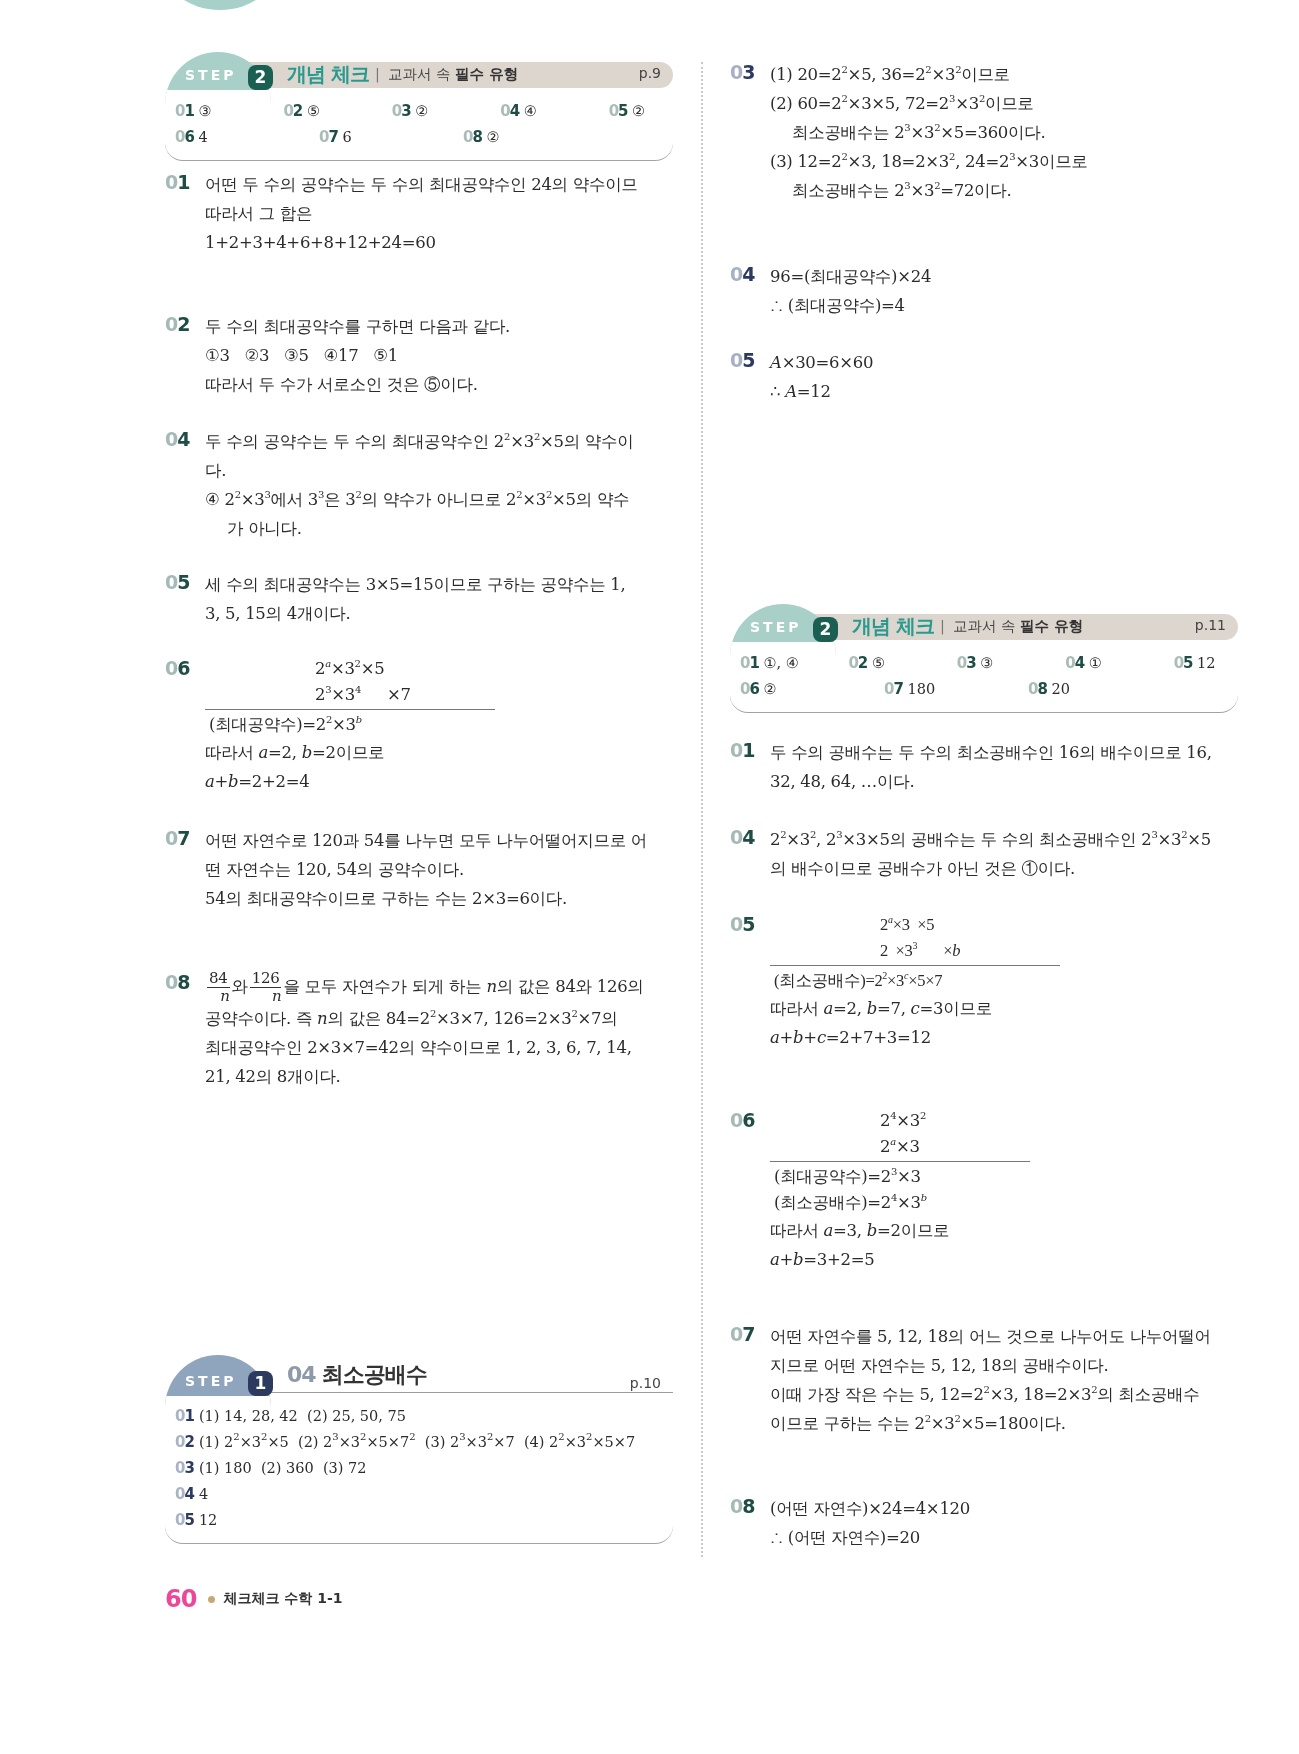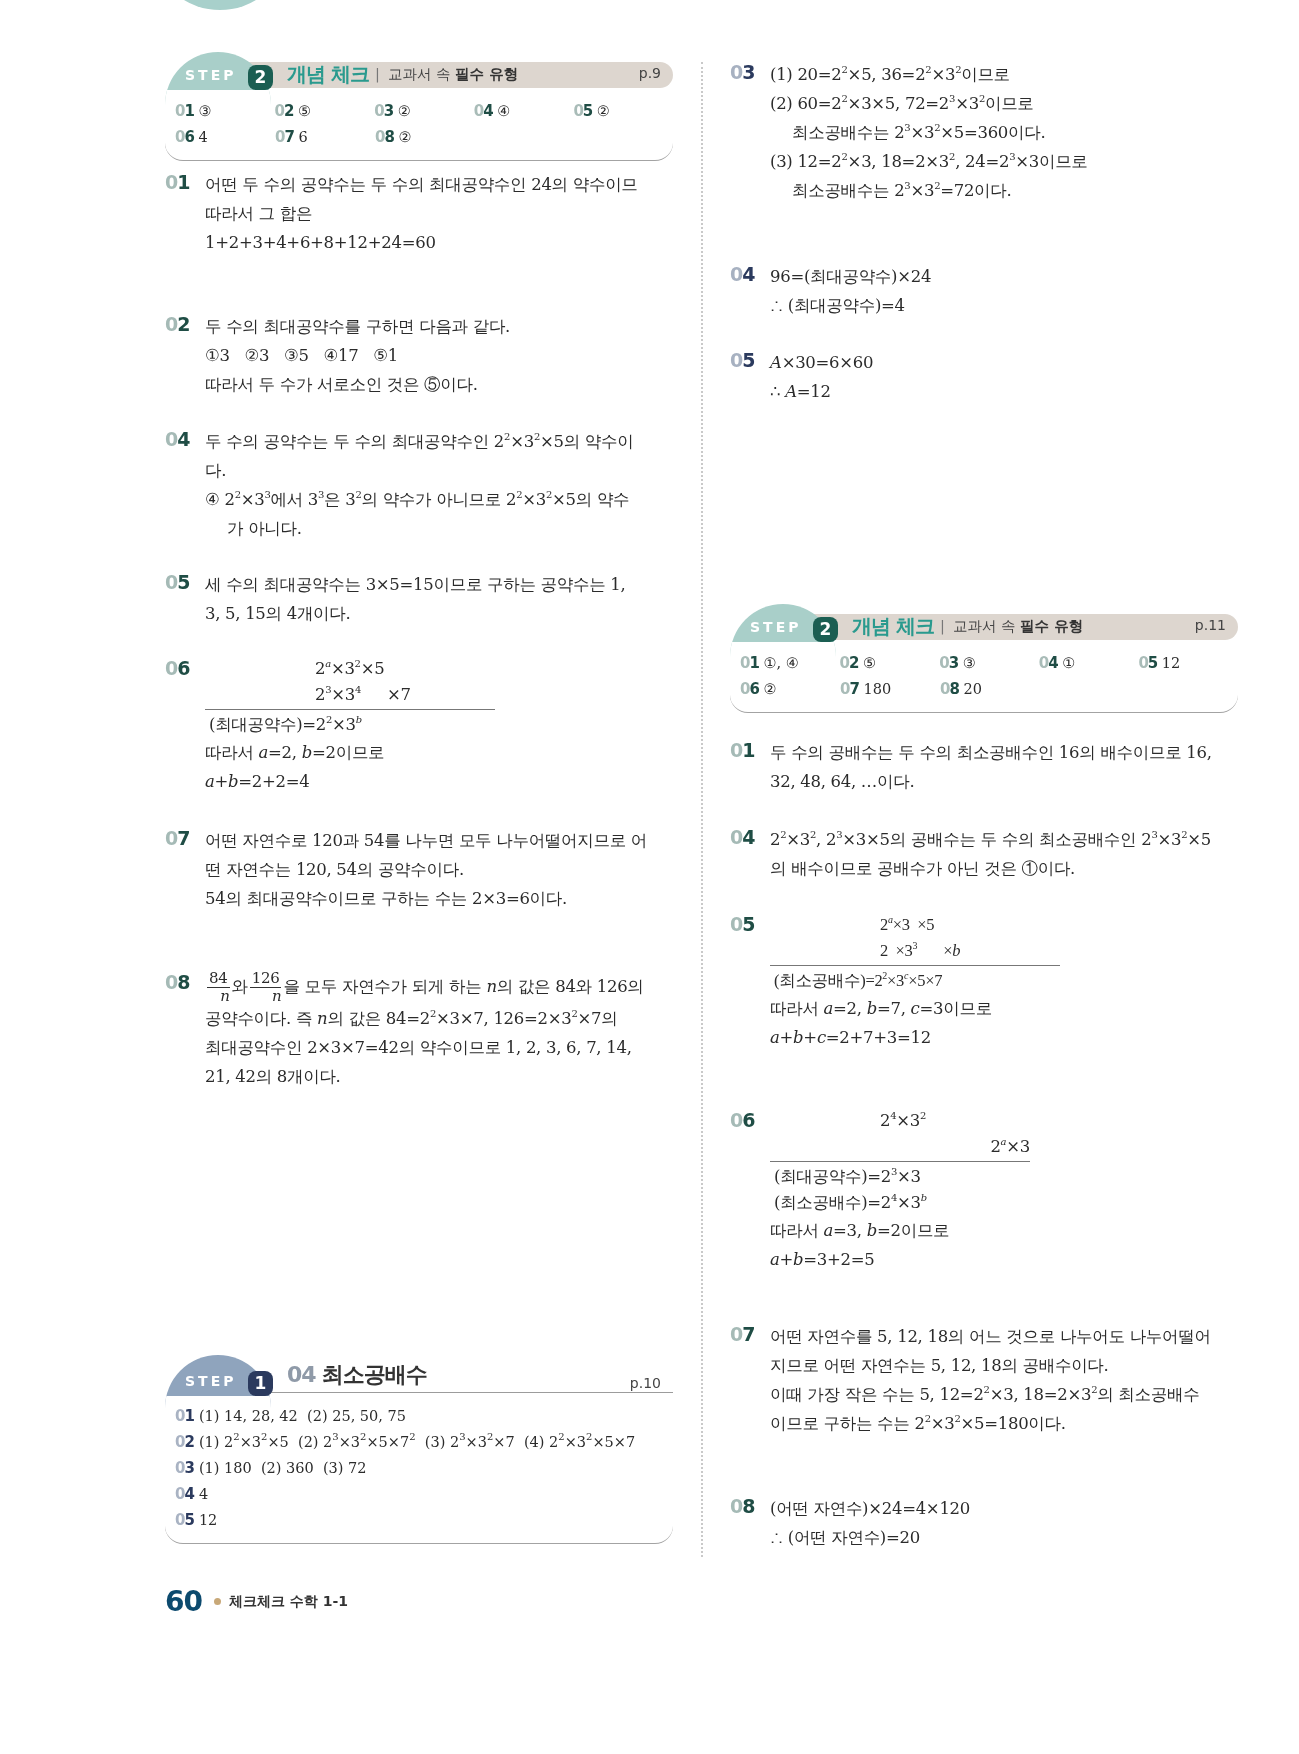--- a/index.html
+++ b/index.html
@@ -22,21 +22,21 @@
   .step-num{position:absolute;left:83px;top:13px;width:25px;height:25px;border-radius:8px;background:#1b5e52;color:#fff;font-family:"DejaVu Sans",sans-serif;font-weight:bold;font-size:17px;text-align:center;line-height:25px;}
   .step-num.blue{background:#2b3a5e;}
   .step-title{position:absolute;left:122px;top:9px;font-family:"DejaVu Sans",sans-serif;font-weight:bold;font-size:20px;color:#2a9a8e;letter-spacing:-1px;}
   .step-title.dark{color:#333;font-size:22px;top:5px;}
   .step-title .gnum{color:#8f9aa8;margin-right:6px;}
   .step-sub{position:absolute;left:210px;top:13px;font-family:"DejaVu Sans",sans-serif;font-size:14.5px;color:#444;}
   .step-sub .sep{color:#777;margin:0 8px 0 0;}
   .step-sub b{color:#333;}
   .step-page{position:absolute;right:12px;top:13px;font-family:"DejaVu Sans",sans-serif;font-size:14px;color:#444;}
   .ans-grid{position:relative;padding:8px 0 10px 10px;border-bottom:1.5px solid #a3a3a3;border-radius:0 0 18px 18px;}
-  .ans-row{display:flex;height:26px;align-items:center;}
+  .ans-row{display:flex;height:26px;align-items:center;gap:44px;}
   .ans-cell{width:100px;font-size:14.5px;white-space:nowrap;}
   .qn{font-family:"DejaVu Sans",sans-serif;font-weight:bold;font-size:15px;letter-spacing:-1px;}
   .qn .z{color:#a9bcb8;}
   .qn .d{color:#1f4d45;}
   .qn.blue .z{color:#a9b3c3;}
   .qn.blue .d{color:#2b3a5e;}
   .ans-list .ans-line{height:26px;display:flex;align-items:center;font-size:14.5px;white-space:nowrap;}
   .ans-list .ans-line .qn{margin-right:5px;}
 
   
@@ -53,21 +53,21 @@
   sup{font-size:10px;vertical-align:7px;line-height:0;}
   i.v{font-style:italic;}
   .calc{position:relative;}
   .calc .r{height:26px;line-height:26px;white-space:nowrap;}
   .calc .hr{border-top:1.5px solid #777;margin:1px 0 2px 0;}
   .frac{display:inline-block;text-align:right;vertical-align:middle;line-height:17px;margin:0 2px;}
   .frac .nu{display:block;border-bottom:1px solid #333;padding:0 2px;font-size:15px;}
   .frac .de{display:block;font-style:italic;font-size:15px;}
 
   .footer{position:absolute;left:165px;top:1585px;display:flex;align-items:center;}
-  .footer .pg{font-family:"DejaVu Sans",sans-serif;font-weight:bold;font-size:28px;color:#0c4a6e;letter-spacing:-1px;}
+  .footer .pg{font-family:"DejaVu Sans",sans-serif;font-weight:bold;font-size:24px;color:#ec4899;letter-spacing:-1px;}
   .footer .dot{width:7px;height:7px;border-radius:50%;background:#c8a878;margin:0 8px 0 12px;}
   .footer .bk{font-family:"DejaVu Sans",sans-serif;font-size:14px;font-weight:bold;color:#333;}
 </style>
 </head>
 <body>
 
 <div class="deco-top"></div>
 <div class="divider"></div>
 
 <div class="col col-left">
@@ -280,21 +280,21 @@
     </div>
         <div class="line">따라서 <i class="v">a</i>=2, <i class="v">b</i>=7, <i class="v">c</i>=3이므로</div>
         <div class="line"><i class="v">a</i>+<i class="v">b</i>+<i class="v">c</i>=2+7+3=12</div>
       </div>
     </div>
   <div class="prob" style="top:1108px;">
       <span class="pn"><span class="z">0</span><span class="d">6</span></span>
       <div class="body">
         <div class="calc" style="width:260px;">
       <div class="r" style="padding-left:110px;">2<sup>4</sup>×3<sup>2</sup></div>
-      <div class="r" style="padding-left:110px;text-align:right;">2<sup><i class="v">a</i></sup>×3</div>
+      <div class="r" style="padding-left:110px;">2<sup><i class="v">a</i></sup>×3</div>
       <div class="hr"></div>
       <div class="r" style="padding-left:4px;">(최대공약수)=2<sup>3</sup>×3</div>
       <div class="r" style="padding-left:4px;">(최소공배수)=2<sup>4</sup>×3<sup><i class="v">b</i></sup></div>
     </div>
         <div class="line">따라서 <i class="v">a</i>=3, <i class="v">b</i>=2이므로</div>
         <div class="line"><i class="v">a</i>+<i class="v">b</i>=3+2=5</div>
       </div>
     </div>
   <div class="prob" style="top:1322px;">
       <span class="pn"><span class="z">0</span><span class="d">7</span></span>

